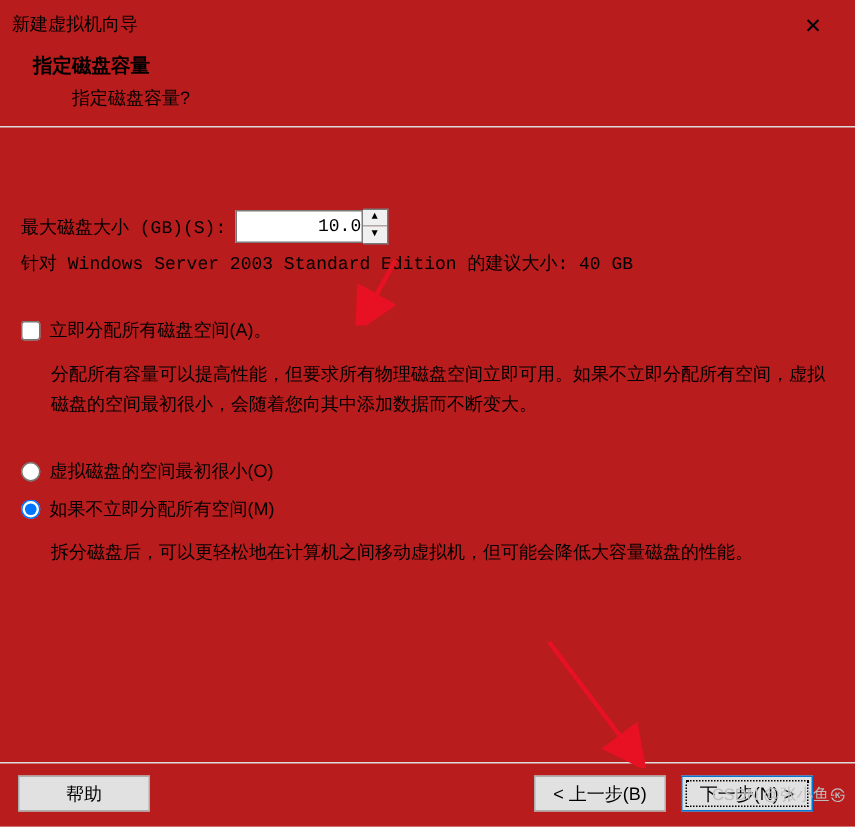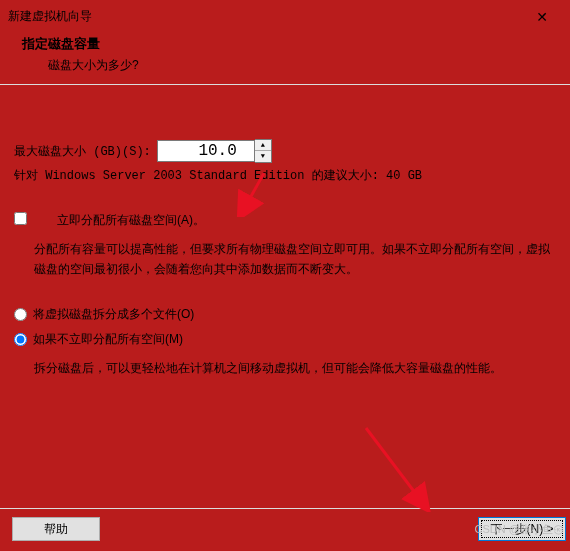--- a/index.html
+++ b/index.html
@@ -13,36 +13,36 @@
   .titlebar-title { font-size: 12px; color: #000; }
   .close-btn { width: 32px; text-align: center; font-size: 14px; color: #000; cursor: pointer; }
   .header-block { padding: 4px 0 10px 22px; border-bottom: 1px solid #dcdcdc; }
   .header-title { font-weight: 700; font-size: 13px; color: #000; }
   .header-sub { font-size: 12px; color: #000; padding-left: 26px; margin-top: 4px; }
   .content { flex: 1; padding: 14px 18px 0 14px; color: #000; position: relative; }
   .row-disk { display: flex; align-items: center; margin-top: 40px; font-family: Liberation Mono, monospace; }
   .label-disk { font-size: 12px; }
   .spinner-wrap { position: relative; display: flex; align-items: center; margin-left: 6px; }
   .spinner-input {
-    width: 98px; height: 22px; border: 1px solid #7a7a7a;
-    text-align: right; padding-right: 17px; font-size: 16px;
+    width: 85px; height: 22px; border: 1px solid #7a7a7a;
+    text-align: right; padding-right: 0; font-size: 12px;
     font-family: inherit; outline: none;
   }
   .spinner-buttons { display: flex; flex-direction: column; border: 1px solid #7a7a7a; border-left: none; }
   .spin-btn { width: 16px; height: 11px; font-size: 7px; line-height: 7px; display: flex; align-items: center; justify-content: center; background: #f0f0f0; cursor: pointer; }
   .spin-btn:first-child { border-bottom: 1px solid #aaa; }
   .rec-text { margin-top: 4px; font-size: 12px; font-family: Liberation Mono, monospace; }
-  .check-row { display: flex; align-items: flex-start; margin-top: 28px; gap: 24px; }
+  .check-row { display: flex; align-items: center; margin-top: 28px; }
   .check-row input[type=checkbox] { width: 13px; height: 13px; margin-right: 6px; }
   .desc-block { margin: 10px 0 0 20px; font-size: 12px; line-height: 1.7; }
   .radio-group { margin-top: 26px; }
   .radio-row { display: flex; align-items: center; margin-bottom: 8px; }
   .radio-row input[type=radio] { width: 13px; height: 13px; margin-right: 6px; }
   .footer-bar {
-    display: flex; align-items: center; padding: 8px 4px 10px 12px;
+    display: flex; align-items: center; padding: 8px 28px 10px 12px;
     border-top: 1px solid #dcdcdc; gap: 10px;
   }
   .btn {
     height: 24px; min-width: 88px; border: 1px solid #adadad;
     background: #e1e1e1; font-size: 12px; font-family: inherit;
     cursor: pointer; padding: 0 10px; color: #000;
   }
   .btn.default { border: 1px solid #0078d7; outline: 1px dotted #000; outline-offset: -4px; }
   .spacer { flex: 1; }
   
@@ -58,21 +58,21 @@
 
 <div class="window">
 
   <div class="titlebar">
     <div class="titlebar-title">新建虚拟机向导</div>
     <div class="close-btn">✕</div>
   </div>
 
   <div class="header-block">
     <div class="header-title">指定磁盘容量</div>
-    <div class="header-sub">磁盘大小为多少?</div>
+    <div class="header-sub">指定磁盘容量?</div>
   </div>
 
   <div class="content">
 
     <div class="arrow arrow-top">
       <svg width="36" height="48">
         <defs>
           <marker id="ah1" markerWidth="10" markerHeight="10" refX="5" refY="5" orient="auto">
             <path d="M0,0 L10,5 L0,10 Z" fill="#e81123"></path>
           </marker>
@@ -96,21 +96,21 @@
 
     <label class="check-row">
       <input type="checkbox" style="">
       <span>立即分配所有磁盘空间(A)。</span>
     </label>
     <div class="desc-block">分配所有容量可以提高性能，但要求所有物理磁盘空间立即可用。如果不立即分配所有空间，虚拟磁盘的空间最初很小，会随着您向其中添加数据而不断变大。</div>
 
     <div class="radio-group">
       <label class="radio-row">
         <input type="radio" name="split" style="">
-        <span>将虚拟磁盘拆分成多个文件(O)</span>
+        <span>虚拟磁盘的空间最初很小(O)</span>
       </label>
       <label class="radio-row">
         <input type="radio" name="split" checked="" style="">
         <span>如果不立即分配所有空间(M)</span>
       </label>
     </div>
     <div class="desc-block">拆分磁盘后，可以更轻松地在计算机之间移动虚拟机，但可能会降低大容量磁盘的性能。</div>
 
   </div>
 
@@ -121,18 +121,19 @@
           <path d="M0,0 L10,5 L0,10 Z" fill="#e81123"></path>
         </marker>
       </defs>
       <line x1="6" y1="6" x2="62" y2="80" stroke="#e81123" stroke-width="3" marker-end="url(#ah2)"></line>
     </svg>
   </div>
 
   <div class="footer-bar">
     <button class="btn">帮助</button>
     <div class="spacer"></div>
+    <button class="btn">&lt; 上一步(B)</button>
     <button class="btn default">下一步(N) &gt;</button>
   </div>
 
   <div class="watermark">CSDN @张小鱼㉿</div>
 
 </div>
 
 </body></html>

